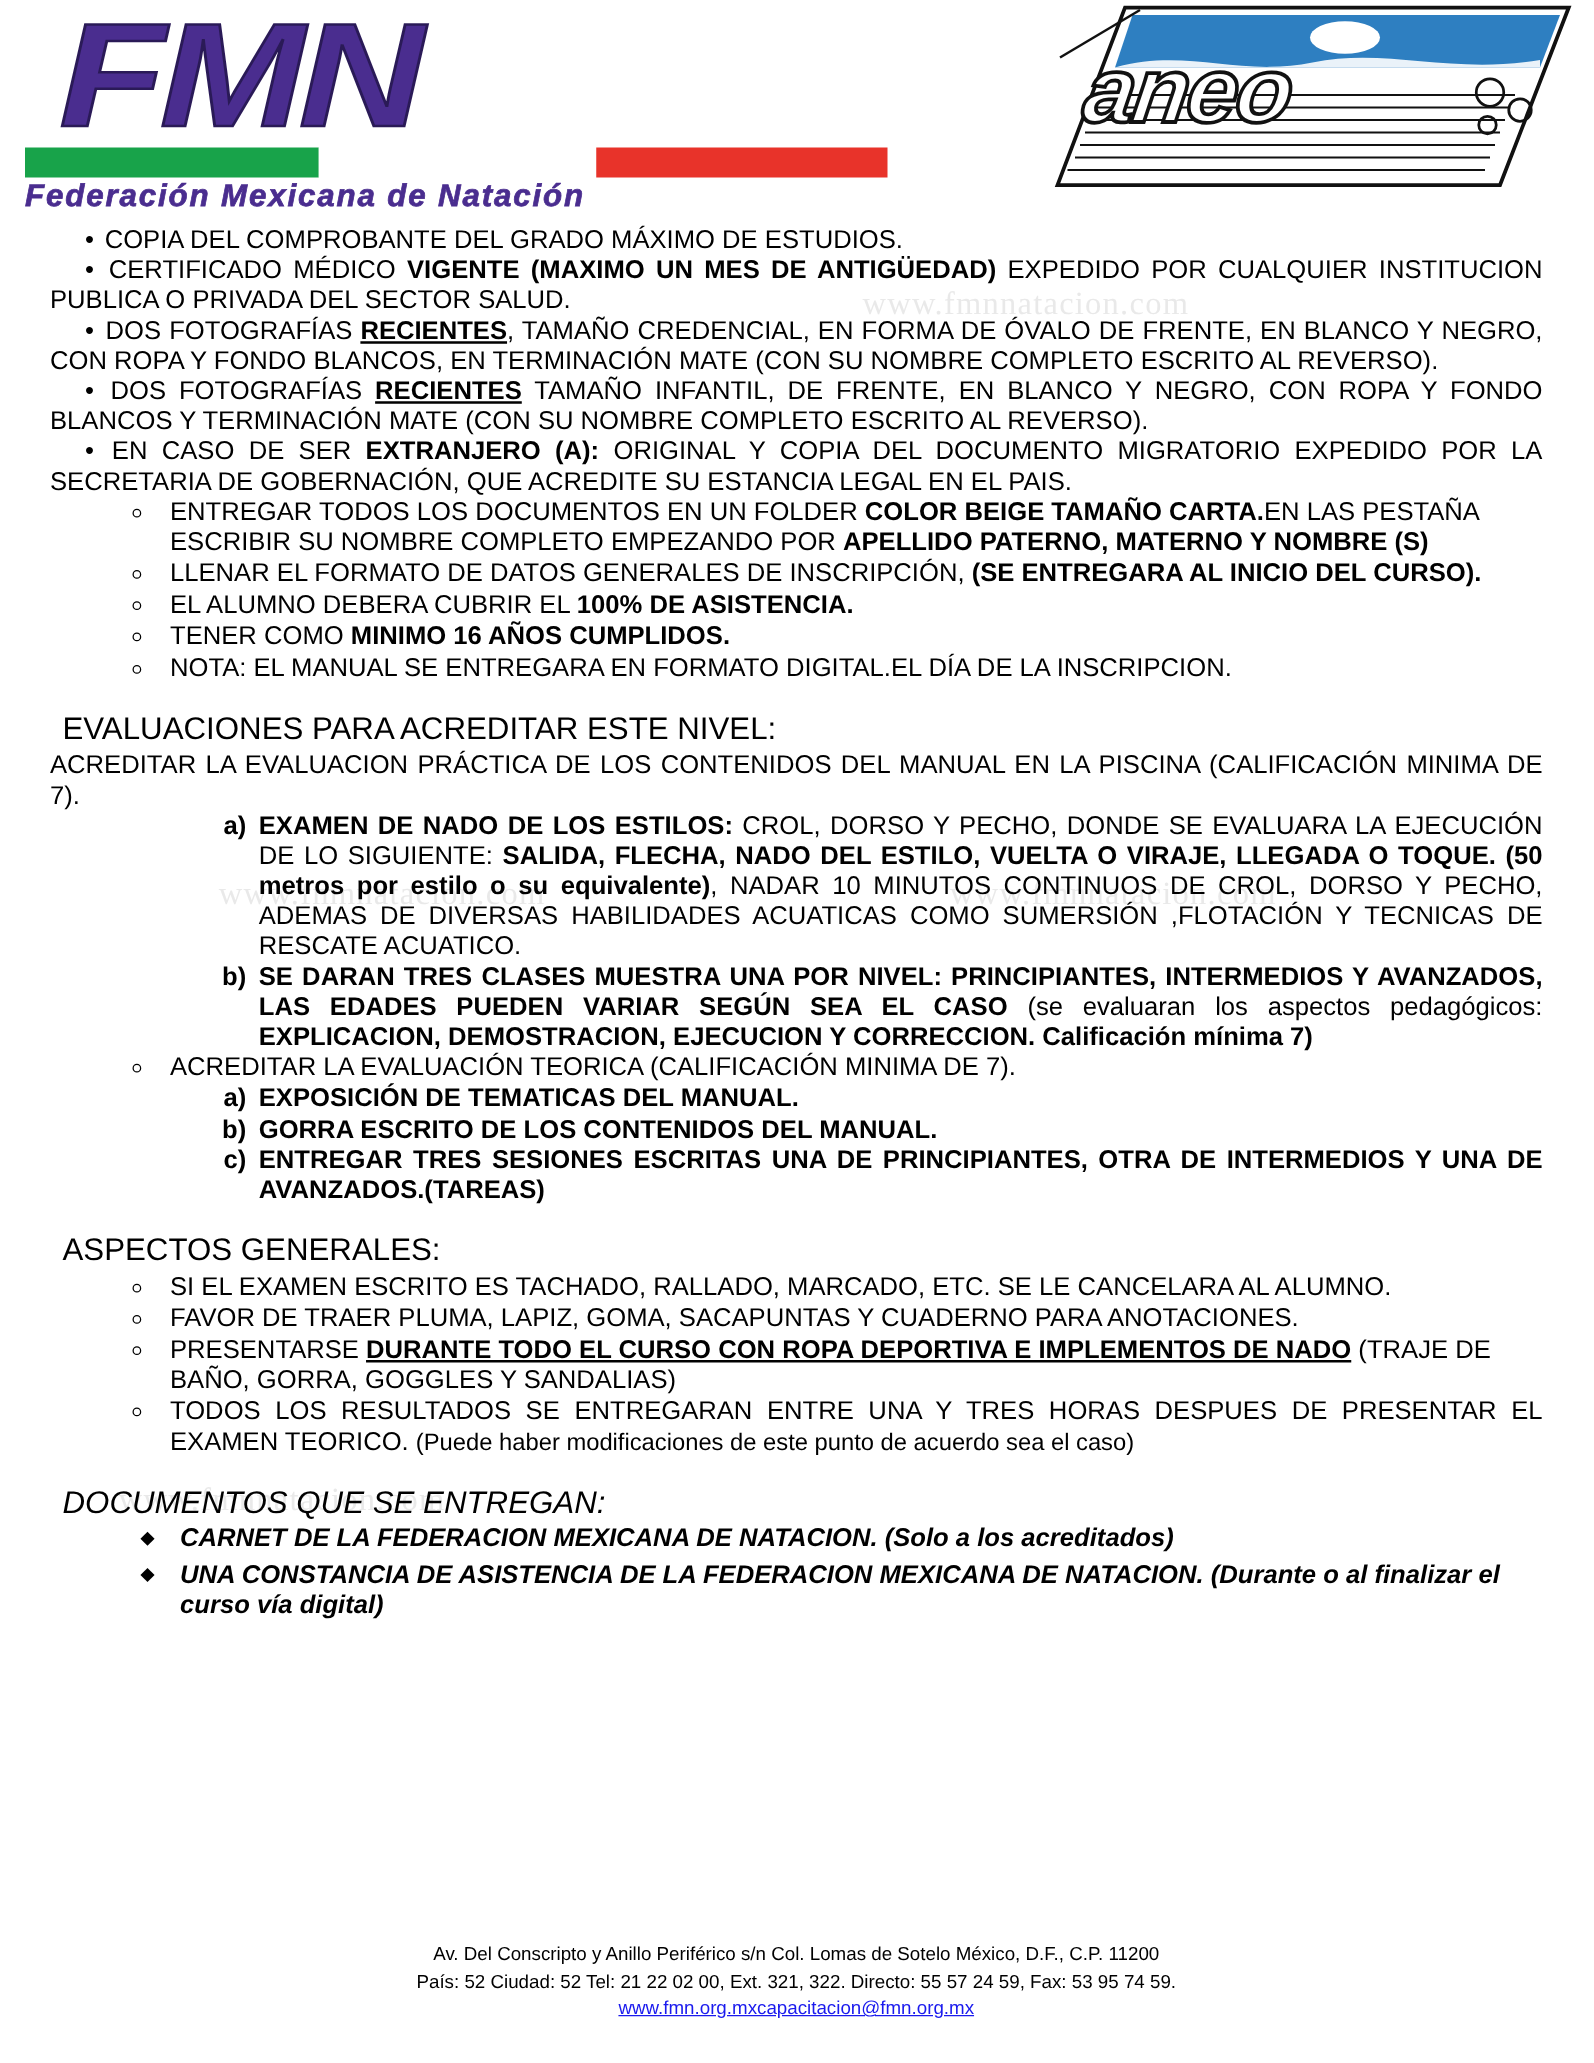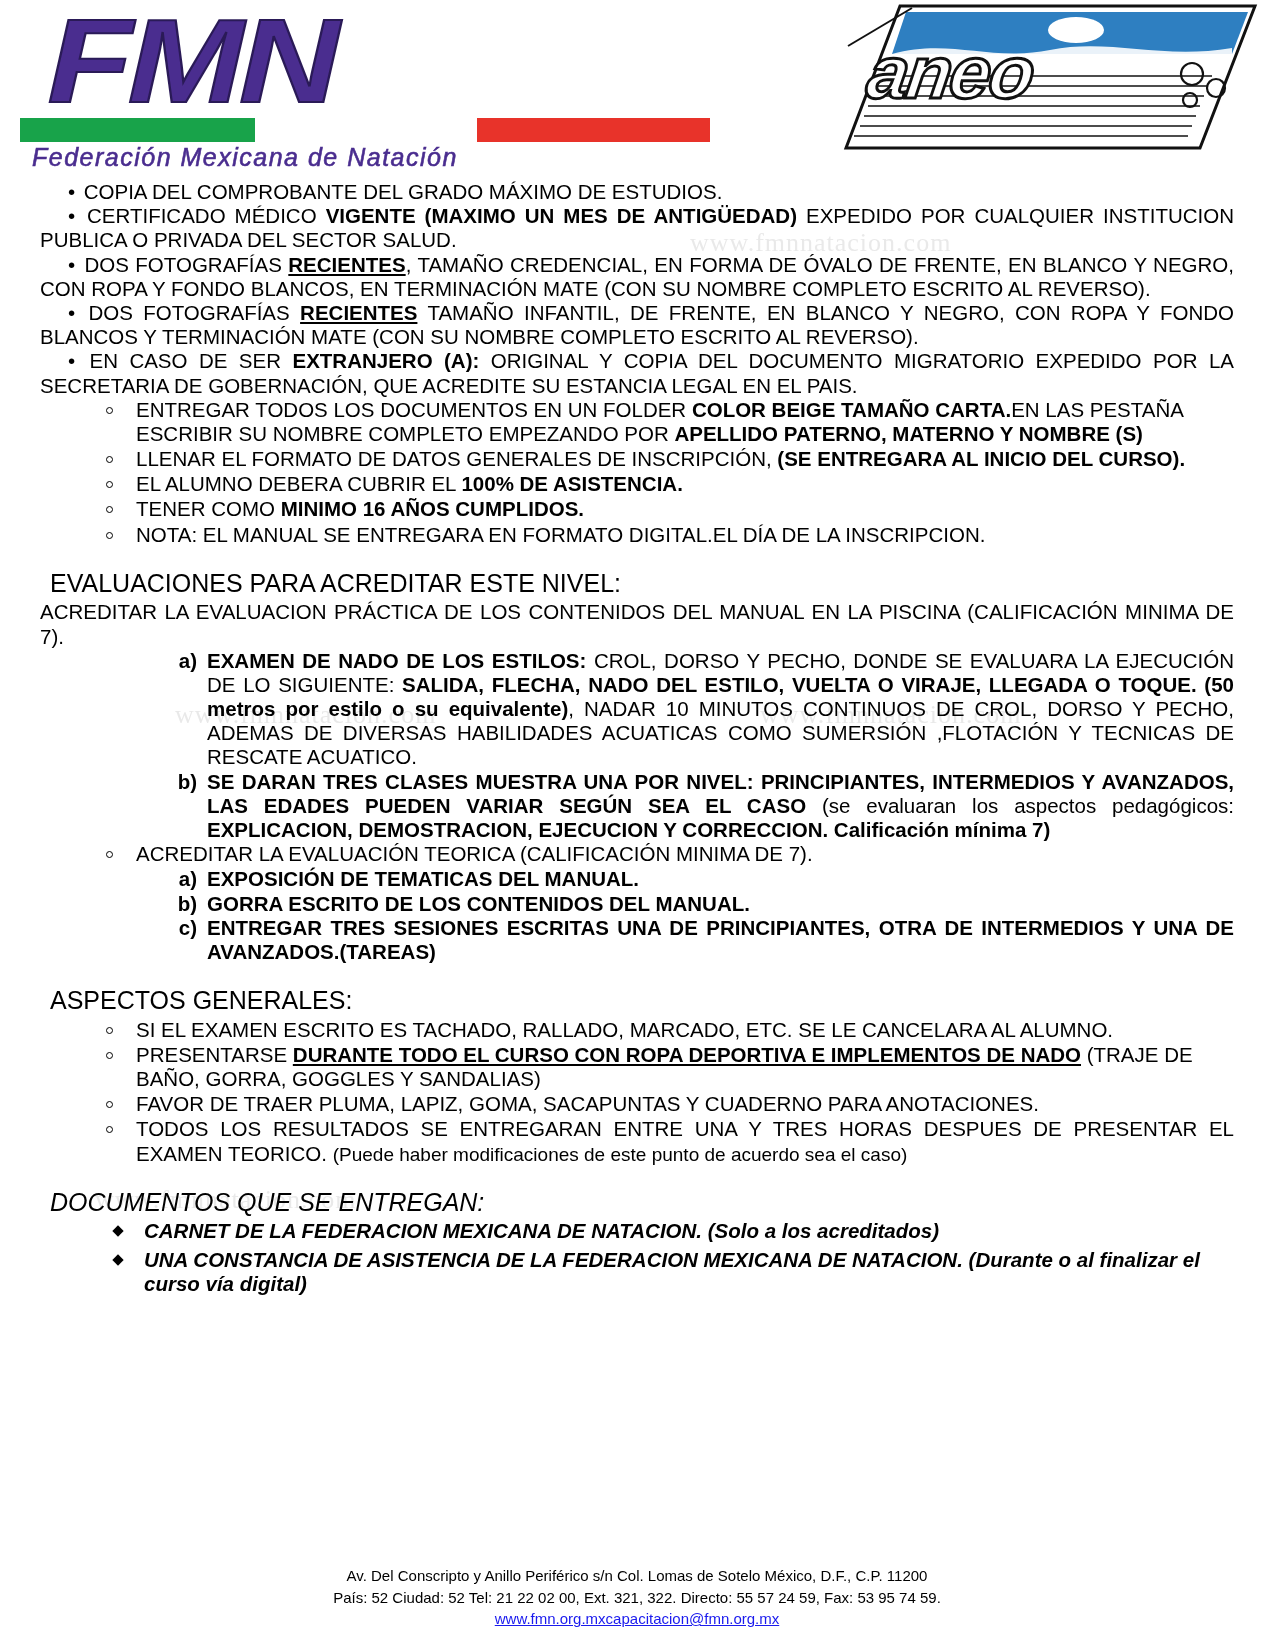--- a/index.html
+++ b/index.html
@@ -57,23 +57,23 @@
     width: 690px;
     height: 24px;
     display: flex;
   }
   .flag-green { width: 235px; background: #18a34a; }
   .flag-white { width: 222px; background: #ffffff; }
   .flag-red   { width: 233px; background: #e8332a; }
   .fmn-sub {
     position: absolute;
     top: 143px;
-    left: 20px;
+    left: 8px;
     font-size: 25px;
-    font-weight: normal;
+    font-weight: bold;
     font-style: italic;
     color: #4a2d8f;
     letter-spacing: 1.5px;
     -webkit-text-stroke: 0.6px #4a2d8f;
   }
   .aneo-logo {
     position: absolute;
     left: 800px;
     top: 2px;
     width: 420px;
@@ -209,21 +209,21 @@
     height: 8px;
     background: #000;
     transform: rotate(45deg);
   }
 
   
   .footer {
     position: absolute;
     left: 0;
     right: 0;
-    bottom: 20px;
+    bottom: 32px;
     text-align: center;
     font-size: 15px;
     line-height: 1.45;
     font-family: "Liberation Sans", sans-serif;
   }
   .footer a {
     color: #1a1aee;
     text-decoration: underline;
   }
 </style>
@@ -349,24 +349,24 @@
         <b>ENTREGAR TRES SESIONES ESCRITAS UNA DE PRINCIPIANTES, OTRA DE INTERMEDIOS Y UNA DE AVANZADOS.(TAREAS)</b>
       </li>
     </ol>
 
     <h2 class="section">ASPECTOS GENERALES:</h2>
     <ul class="circle">
       <li>
         <span>SI EL EXAMEN ESCRITO ES TACHADO, RALLADO, MARCADO, ETC. SE LE CANCELARA AL ALUMNO.</span>
       </li>
       <li>
+        <span>FAVOR DE TRAER PLUMA, LAPIZ, GOMA, SACAPUNTAS Y CUADERNO PARA ANOTACIONES.</span>
+      </li>
+      <li>
         <span>PRESENTARSE </span><b><u>DURANTE TODO EL CURSO CON ROPA DEPORTIVA E IMPLEMENTOS DE NADO</u></b><span> (TRAJE DE BAÑO, GORRA, GOGGLES Y SANDALIAS)</span>
-      </li>
-      <li>
-        <span>FAVOR DE TRAER PLUMA, LAPIZ, GOMA, SACAPUNTAS Y CUADERNO PARA ANOTACIONES.</span>
       </li>
       <li style="text-align: justify;">
         <span>TODOS LOS RESULTADOS SE ENTREGARAN  ENTRE UNA  Y TRES HORAS  DESPUES DE PRESENTAR EL EXAMEN TEORICO. </span><span style="font-size:19px">(Puede haber modificaciones de este punto de acuerdo sea el caso)</span>
       </li>
     </ul>
 
     <h2 class="section italic">DOCUMENTOS QUE SE ENTREGAN:</h2>
     <ul class="diamond">
       <li>
         <span>CARNET DE LA FEDERACION MEXICANA DE NATACION. </span><span>(Solo a los acreditados)</span>

